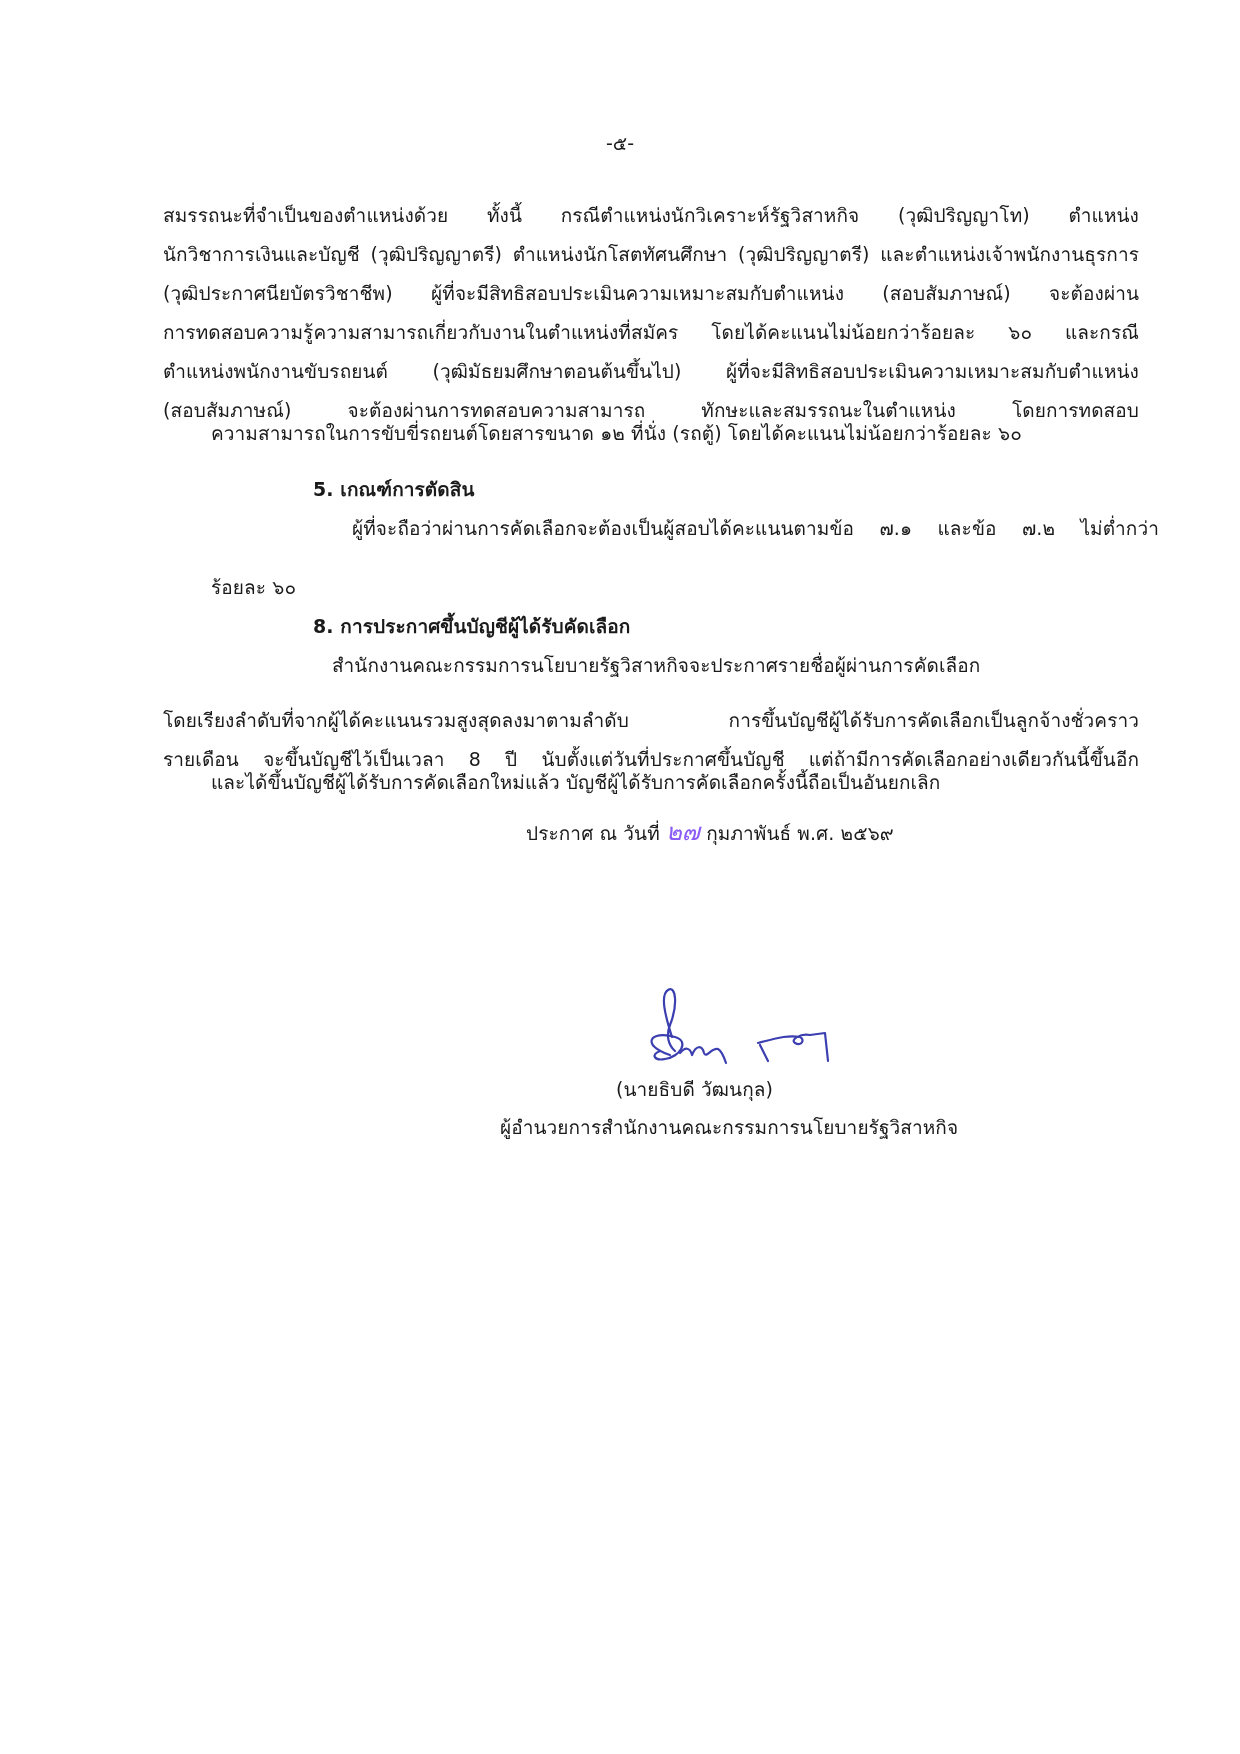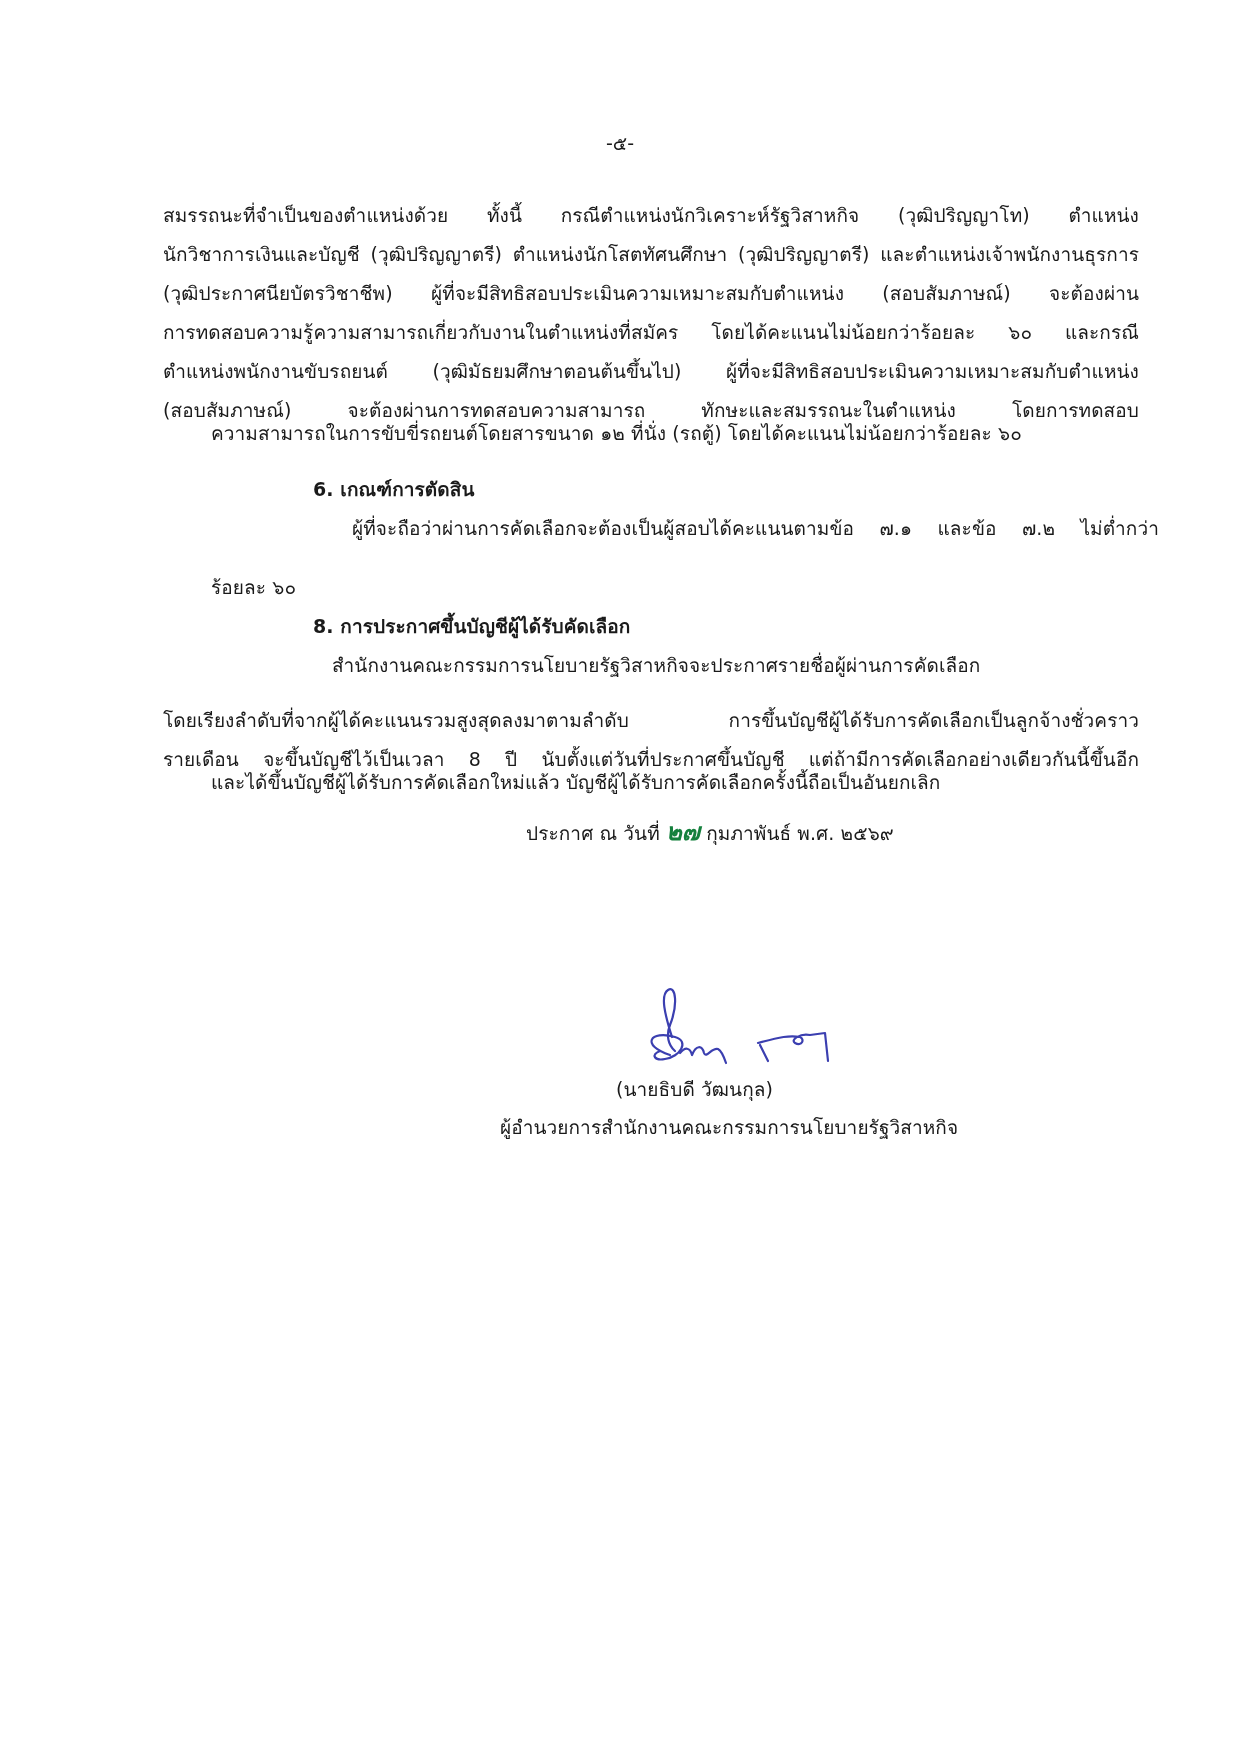--- a/index.html
+++ b/index.html
@@ -6,39 +6,39 @@
   body { width: 1240px; height: 1754px; position: relative; overflow: hidden;
          font-family: "DejaVu Sans", "Liberation Sans", sans-serif; color: #1a1a1a; }
   .page-number { position: absolute; top: 128px; left: 0; width: 1240px; text-align: center;
                  font-size: 19px; }
   .line { position: absolute; font-size: 19px; line-height: 1; white-space: nowrap; letter-spacing: 0.1px; }
   .justify { left: 163px; width: 976px; text-align: justify; text-align-last: justify; margin-top: 16px; }
   .plain { left: 163px; margin-left: 48px; }
   .heading { left: 313px; font-weight: bold; }
   .indent { left: 332px; }
   .date-line { left: 526px; }
-  .date-day { color: #15803d; font-size: 24px; font-style: italic; font-weight: bold; }
+  .date-day { color: #8b5cf6; font-size: 24px; font-style: italic; font-weight: normal; }
   .sig-name { left: 616px; }
   .sig-title { left: 500px; }
   .signature { position: absolute; left: 630px; top: 985px; width: 240px; height: 80px; }
 </style>
 </head>
 <body>
 
 <div class="page-number">-๕-</div>
 
 <div class="line justify" style="top:190px">สมรรถนะที่จำเป็นของตำแหน่งด้วย ทั้งนี้ กรณีตำแหน่งนักวิเคราะห์รัฐวิสาหกิจ (วุฒิปริญญาโท) ตำแหน่ง</div>
 <div class="line justify" style="top:229px">นักวิชาการเงินและบัญชี (วุฒิปริญญาตรี) ตำแหน่งนักโสตทัศนศึกษา (วุฒิปริญญาตรี) และตำแหน่งเจ้าพนักงานธุรการ</div>
 <div class="line justify" style="top:268px">(วุฒิประกาศนียบัตรวิชาชีพ) ผู้ที่จะมีสิทธิสอบประเมินความเหมาะสมกับตำแหน่ง (สอบสัมภาษณ์) จะต้องผ่าน</div>
 <div class="line justify" style="top:307px">การทดสอบความรู้ความสามารถเกี่ยวกับงานในตำแหน่งที่สมัคร โดยได้คะแนนไม่น้อยกว่าร้อยละ ๖๐ และกรณี</div>
 <div class="line justify" style="top:346px">ตำแหน่งพนักงานขับรถยนต์ (วุฒิมัธยมศึกษาตอนต้นขึ้นไป) ผู้ที่จะมีสิทธิสอบประเมินความเหมาะสมกับตำแหน่ง</div>
 <div class="line justify" style="top:385px">(สอบสัมภาษณ์) จะต้องผ่านการทดสอบความสามารถ ทักษะและสมรรถนะในตำแหน่ง โดยการทดสอบ</div>
 <div class="line plain" style="top:424px">ความสามารถในการขับขี่รถยนต์โดยสารขนาด ๑๒ ที่นั่ง (รถตู้) โดยได้คะแนนไม่น้อยกว่าร้อยละ ๖๐</div>
 
-<div class="line heading" style="top:480px">6. เกณฑ์การตัดสิน</div>
+<div class="line heading" style="top:480px">5. เกณฑ์การตัดสิน</div>
 <div class="line indent" style="top:519px; width:807px; text-align:justify; text-align-last:justify;margin-left:20px;">ผู้ที่จะถือว่าผ่านการคัดเลือกจะต้องเป็นผู้สอบได้คะแนนตามข้อ ๗.๑ และข้อ ๗.๒ ไม่ต่ำกว่า</div>
 <div class="line plain" style="top:578px">ร้อยละ ๖๐</div>
 
 <div class="line heading" style="top:617px">8. การประกาศขึ้นบัญชีผู้ได้รับคัดเลือก</div>
 <div class="line indent" style="top:656px; width:807px; text-align:justify; text-align-last:justify;">สำนักงานคณะกรรมการนโยบายรัฐวิสาหกิจจะประกาศรายชื่อผู้ผ่านการคัดเลือก</div>
 <div class="line justify" style="top:695px">โดยเรียงลำดับที่จากผู้ได้คะแนนรวมสูงสุดลงมาตามลำดับ การขึ้นบัญชีผู้ได้รับการคัดเลือกเป็นลูกจ้างชั่วคราว</div>
 <div class="line justify" style="top:734px">รายเดือน จะขึ้นบัญชีไว้เป็นเวลา 8 ปี นับตั้งแต่วันที่ประกาศขึ้นบัญชี แต่ถ้ามีการคัดเลือกอย่างเดียวกันนี้ขึ้นอีก</div>
 <div class="line plain" style="top:773px">และได้ขึ้นบัญชีผู้ได้รับการคัดเลือกใหม่แล้ว บัญชีผู้ได้รับการคัดเลือกครั้งนี้ถือเป็นอันยกเลิก</div>
 
 <div class="line date-line" style="top:820px">

